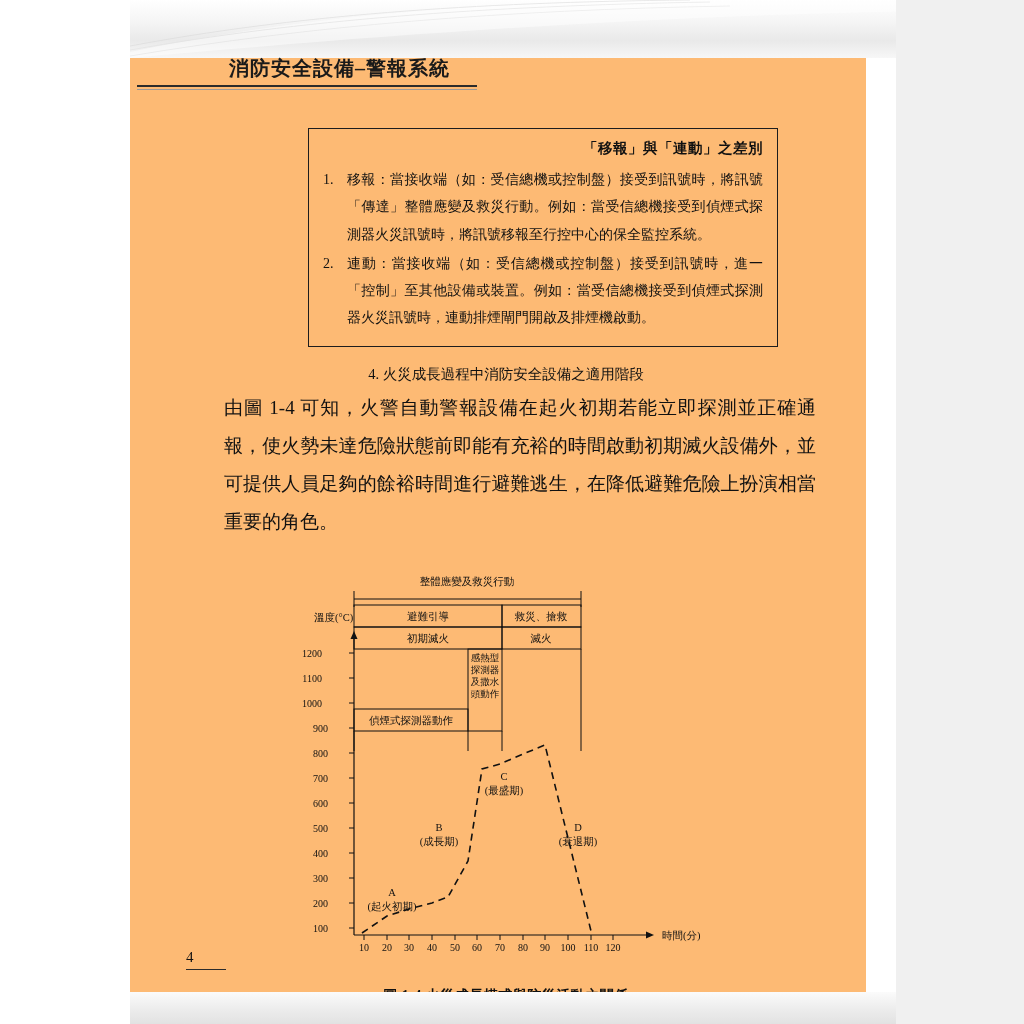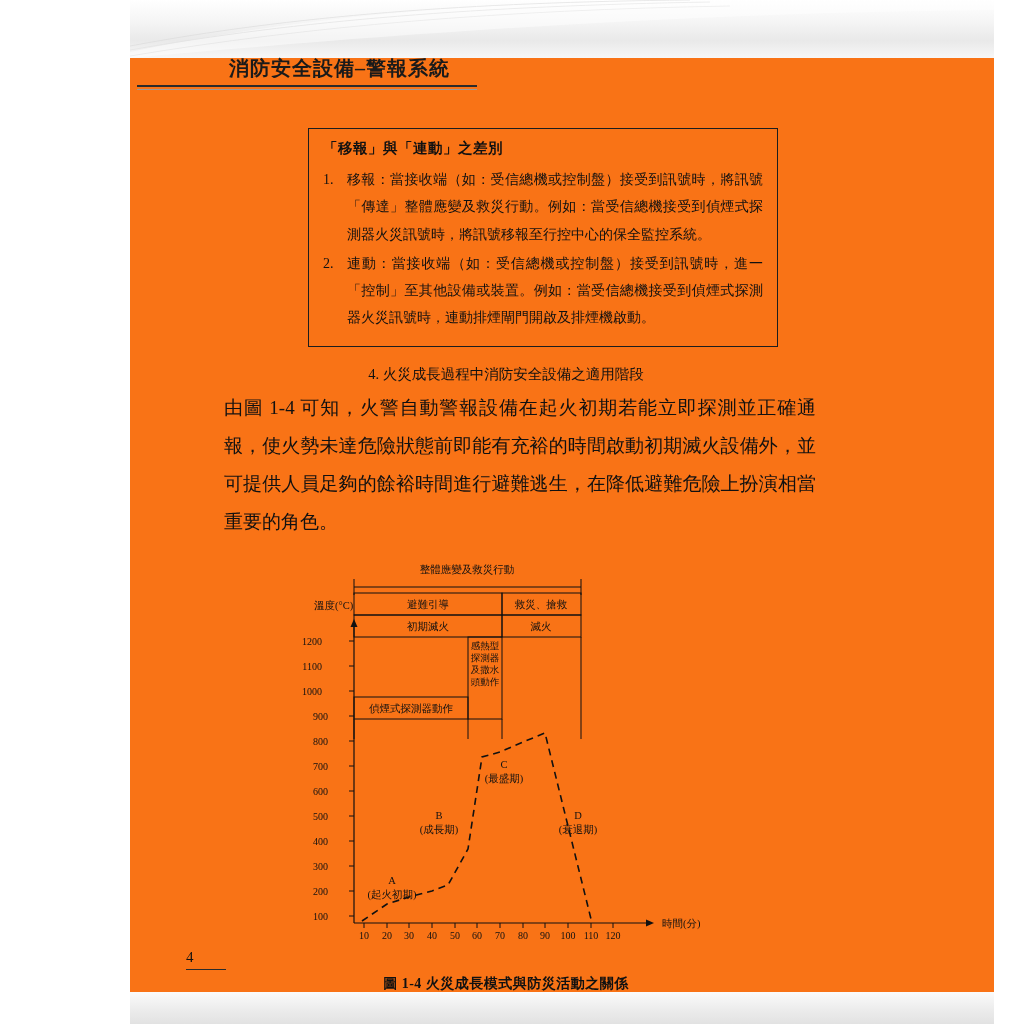--- a/index.html
+++ b/index.html
@@ -5,23 +5,23 @@
   html, body {
     margin: 0;
     padding: 0;
     background: #f0f0f0;
   }
   body {
     font-family: "Liberation Serif", "DejaVu Serif", serif;
   }
   .page {
     position: relative;
-    width: 1024px;
+    width: 896px;
     height: 1024px;
-    background: #f97316;
+    background: #fdba74;
     overflow: hidden;
   }
   
   .scan-left {
     position: absolute;
     left: 0; top: 0;
     width: 130px; height: 1024px;
     background: #ffffff;
   }
   .scan-right {
@@ -86,20 +86,21 @@
     width: 470px;
     margin-left: 112px;
     box-sizing: border-box;
   }
   .callout-title {
     font-size: 14.5px;
     font-weight: bold;
     letter-spacing: 0.5px;
     margin-bottom: 8px;
     color: #111;
+    text-align: right;
   }
   .callout-item {
     display: flex;
     font-size: 14px;
     line-height: 1.95;
     color: #111;
     margin-bottom: 2px;
   }
   .callout-num {
     width: 24px;
@@ -123,21 +124,21 @@
   .para-body {
     font-size: 19px;
     color: #111;
     line-height: 2.0;
     text-align: justify;
     margin-left: 28px;
     margin-top: 2px;
   }
 
   .figure {
-    margin-top: 20px;
+    margin-top: 32px;
     position: relative;
     width: 620px;
     height: 430px;
   }
   .figure svg {
     display: block;
   }
   .fig-caption {
     text-align: center;
     font-size: 14px;

